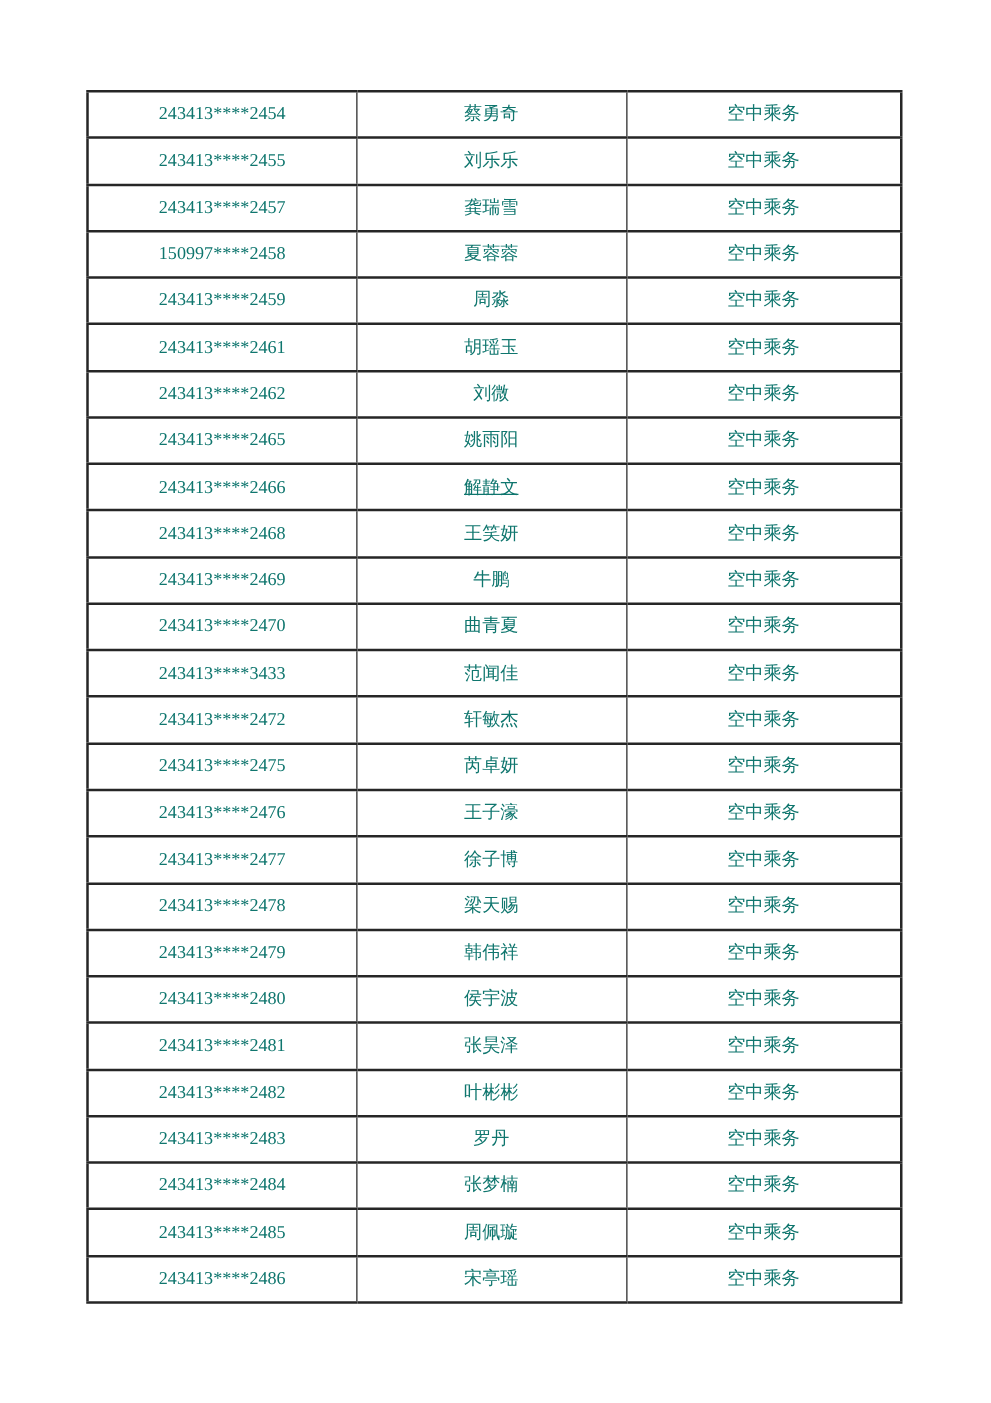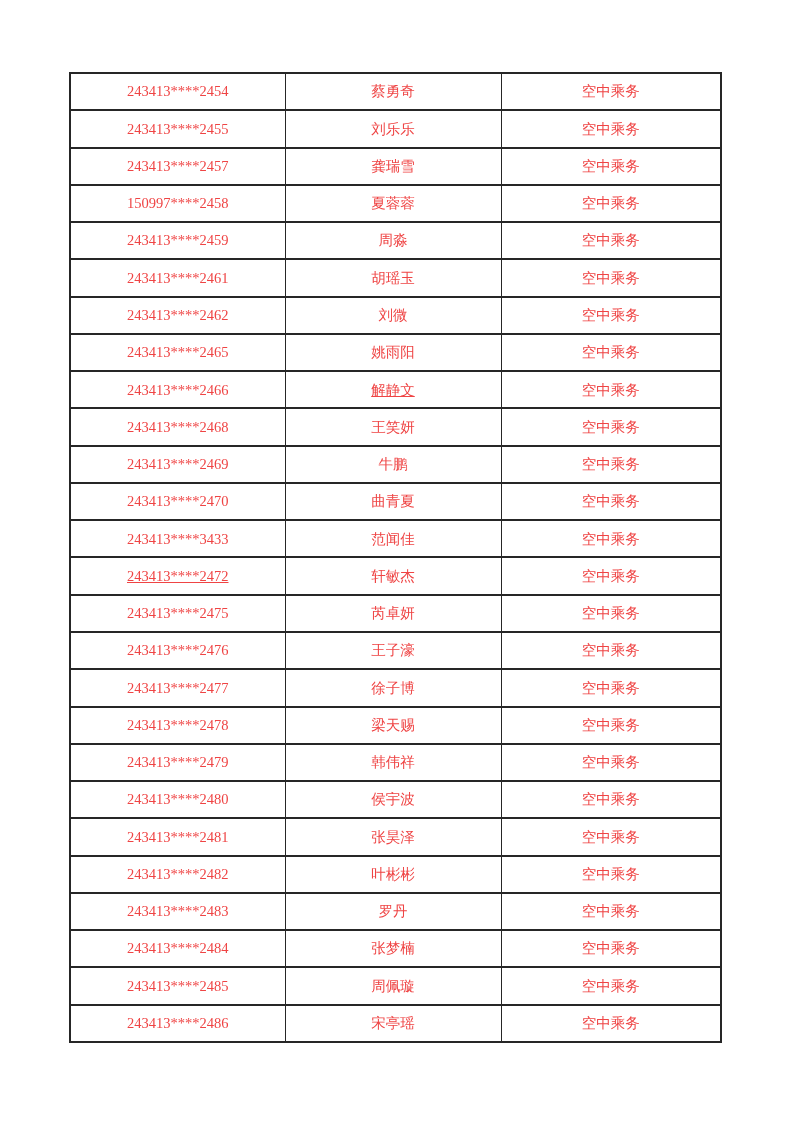--- a/index.html
+++ b/index.html
@@ -36,21 +36,21 @@
     font-size: 14.5px;
     line-height: 1;
     padding: 0;
     white-space: nowrap;
     overflow: hidden;
   }
 </style>
 </head>
 <body>
 
-<div class="page" style="background: rgb(255, 255, 255); color: #ef4444;">
+<div class="page" style="background: rgb(255, 255, 255); color: #0f766e;">
   <table class="roster" style="border-color: rgb(38, 38, 38);">
     <colgroup>
       <col style="width:215px">
       <col style="width:216px">
       <col style="width:220px">
     </colgroup>
     <tbody>
   <tr>
     <td style="border-color: rgb(38, 38, 38);">243413****2454</td>
     <td style="border-color: rgb(38, 38, 38);">蔡勇奇</td>
@@ -123,21 +123,21 @@
     <td style="border-color: rgb(38, 38, 38);">空中乘务</td>
   </tr>
 
   <tr>
     <td style="border-color: rgb(38, 38, 38);">243413****3433</td>
     <td style="border-color: rgb(38, 38, 38);">范闻佳</td>
     <td style="border-color: rgb(38, 38, 38);">空中乘务</td>
   </tr>
 
   <tr>
-    <td style="border-color: rgb(38, 38, 38); text-decoration: underline;">243413****2472</td>
+    <td style="border-color: rgb(38, 38, 38);">243413****2472</td>
     <td style="border-color: rgb(38, 38, 38);">轩敏杰</td>
     <td style="border-color: rgb(38, 38, 38);">空中乘务</td>
   </tr>
 
   <tr>
     <td style="border-color: rgb(38, 38, 38);">243413****2475</td>
     <td style="border-color: rgb(38, 38, 38);">芮卓妍</td>
     <td style="border-color: rgb(38, 38, 38);">空中乘务</td>
   </tr>
 

